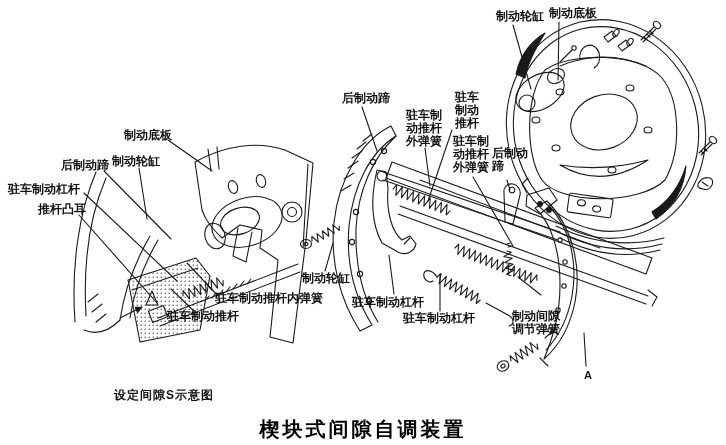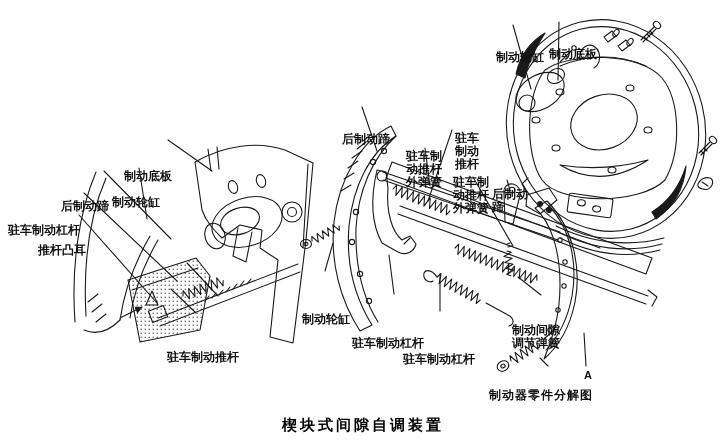--- a/index.html
+++ b/index.html
@@ -3,27 +3,27 @@
 <meta charset="utf-8">
 <style>
   html,body{margin:0;padding:0;background:#fff;}
   .stage{
     position:relative;width:726px;height:445px;background:#fff;overflow:hidden;
     font-family:"Liberation Sans","DejaVu Sans",sans-serif;color:#111;
   }
   .art{position:absolute;left:0;top:0;}
   .lbl{
     position:absolute;font-weight:700;font-size:12px;line-height:13px;
-    color:#111;white-space:nowrap;letter-spacing:0;margin-top:41px;
+    color:#111;white-space:nowrap;letter-spacing:0;
   }
   .wrap{white-space:normal;word-break:break-all;}
   .caption{position:absolute;font-weight:700;font-size:12px;letter-spacing:1px;color:#111;white-space:nowrap;}
   .title{
     position:absolute;left:0;top:416px;width:726px;text-align:center;
-    font-weight:700;font-size:15px;letter-spacing:3px;color:#000;
+    font-weight:700;font-size:20px;letter-spacing:3px;color:#000;
   }
   .marker-a{position:absolute;font-weight:700;font-size:11px;color:#111;}
 </style>
 </head>
 <body>
 
 <div class="stage">
 
   <svg class="art" width="726" height="445" viewBox="0 0 726 445" fill="none" stroke="#1a1a1a" stroke-width="1.1" stroke-linecap="round" stroke-linejoin="round">
     <defs>
@@ -239,30 +239,31 @@
         <path d="M586,366 L584,333"></path>
       </g>
     </g>
   </svg>
 
   <div class="lbl" style="left:124px;top:129px">制动底板</div>
   <div class="lbl" style="left:61px;top:159px">后制动蹄</div>
   <div class="lbl" style="left:112px;top:155px">制动轮缸</div>
   <div class="lbl" style="left:8px;top:183px">驻车制动杠杆</div>
   <div class="lbl" style="left:38px;top:203px">推杆凸耳</div>
+  <div class="lbl" style="left:215px;top:292px">驻车制动推杆内弹簧</div>
   <div class="lbl" style="left:167px;top:310px">驻车制动推杆</div>
 
   <div class="lbl" style="left:342px;top:92px">后制动蹄</div>
   <div class="lbl wrap" style="left:406px;top:109px;width:38px">驻车制动推杆外弹簧</div>
   <div class="lbl wrap" style="left:455px;top:91px;width:26px">驻车制动推杆</div>
   <div class="lbl wrap" style="left:453px;top:135px;width:38px">驻车制动推杆外弹簧</div>
   <div class="lbl wrap" style="left:492px;top:147px;width:40px">后制动蹄</div>
   <div class="lbl" style="left:496px;top:10px">制动轮缸</div>
   <div class="lbl" style="left:549px;top:7px">制动底板</div>
   <div class="lbl" style="left:302px;top:272px">制动轮缸</div>
   <div class="lbl" style="left:352px;top:296px">驻车制动杠杆</div>
   <div class="lbl" style="left:403px;top:312px">驻车制动杠杆</div>
-  <div class="lbl wrap" style="left:512px;top:283px;width:52px">制动间隙调节弹簧</div>
+  <div class="lbl wrap" style="left:512px;top:310px;width:52px">制动间隙调节弹簧</div>
   <div class="marker-a" style="left:584px;top:369px">A</div>
 
-  <div class="caption" style="left:489px;top:387px">制动器零件分解图</div>
+  <div class="caption" style="left:114px;top:387px">设定间隙S示意图</div>
   <div class="title">楔块式间隙自调装置</div>
 </div>
 
 </body></html>

